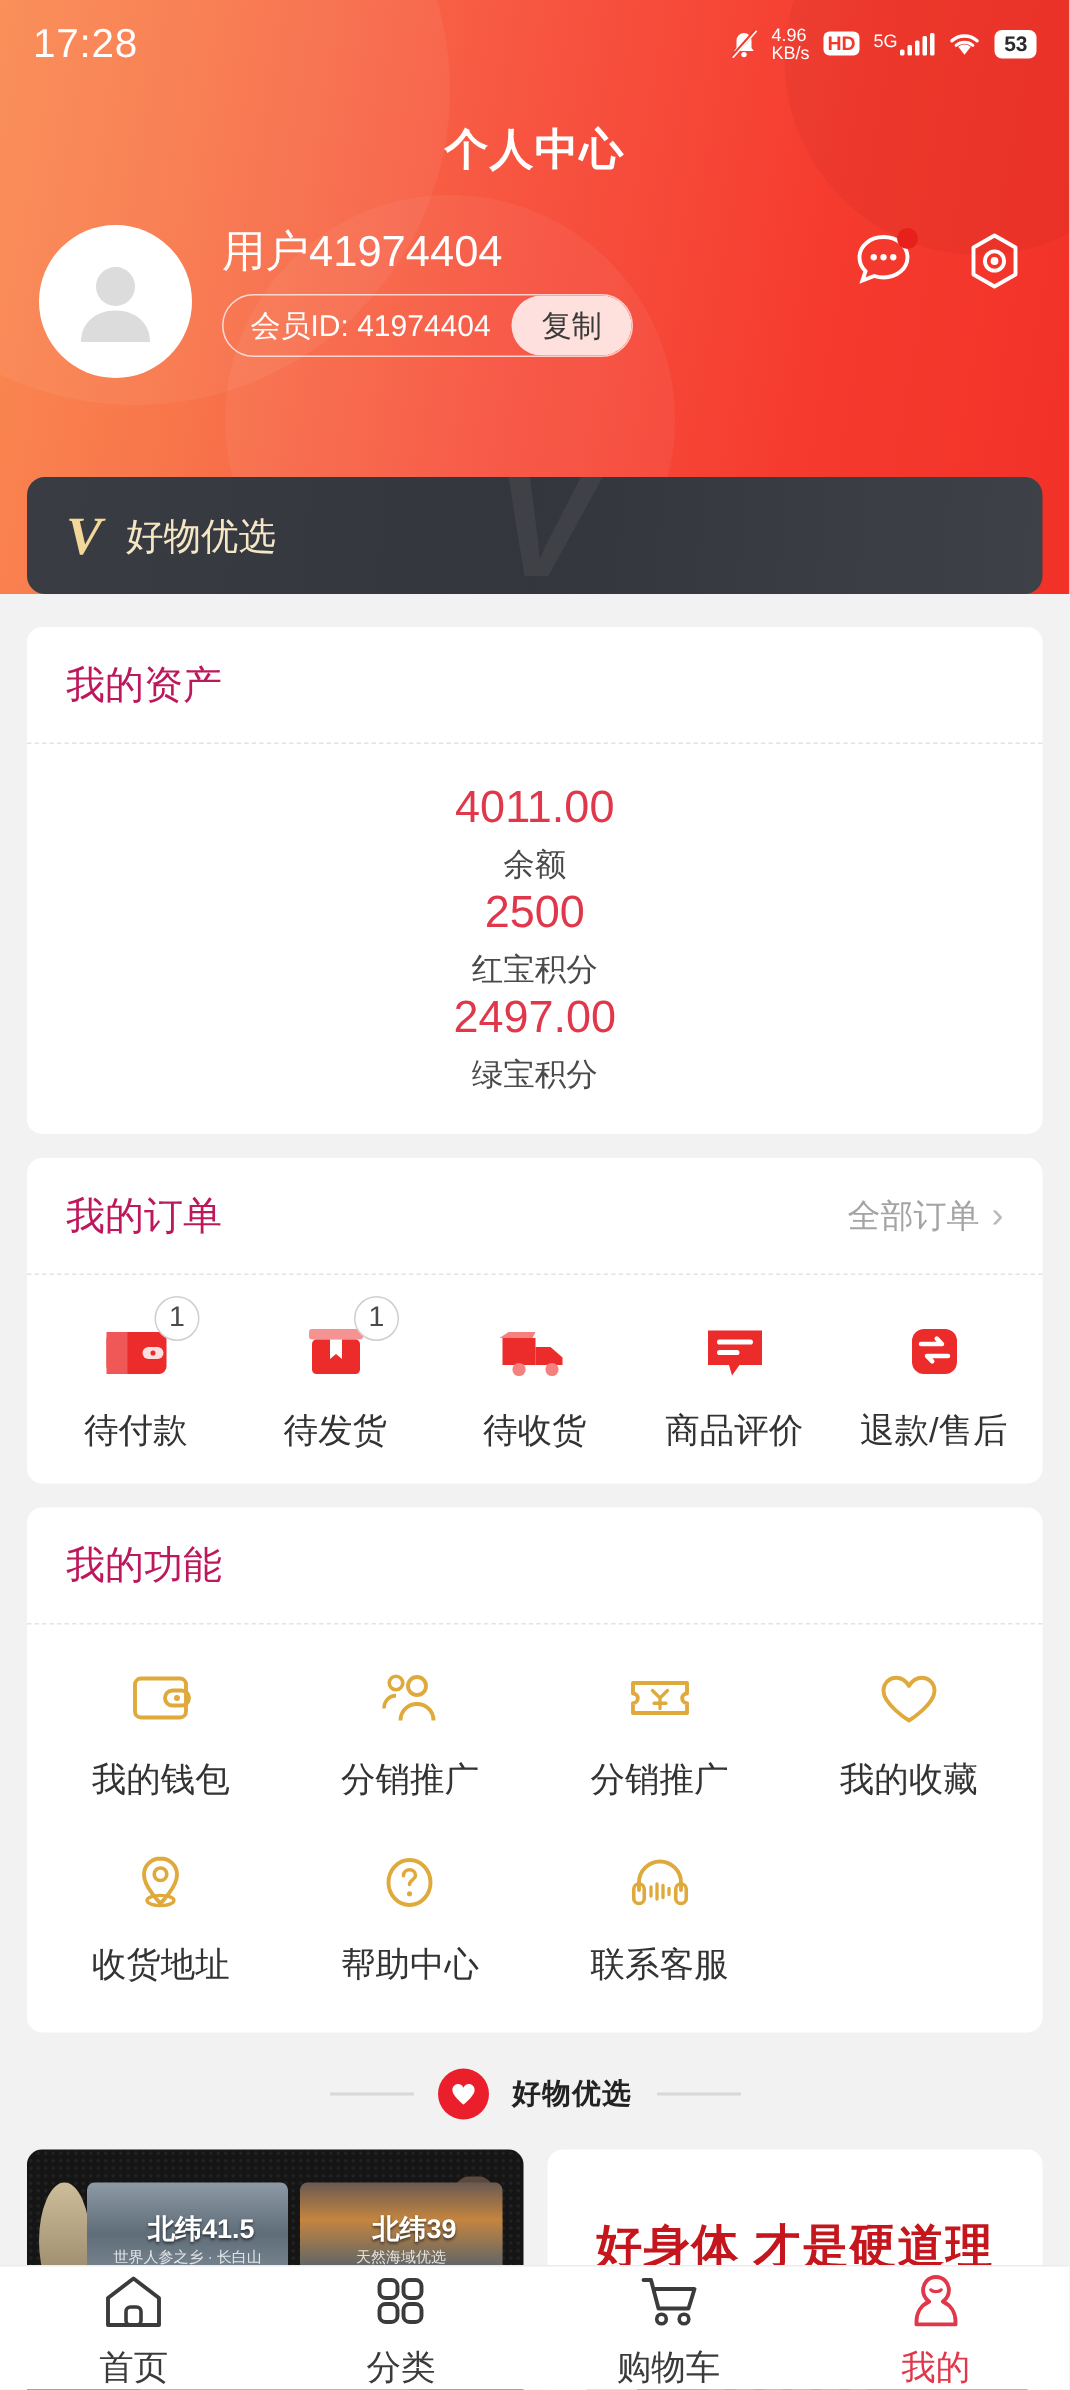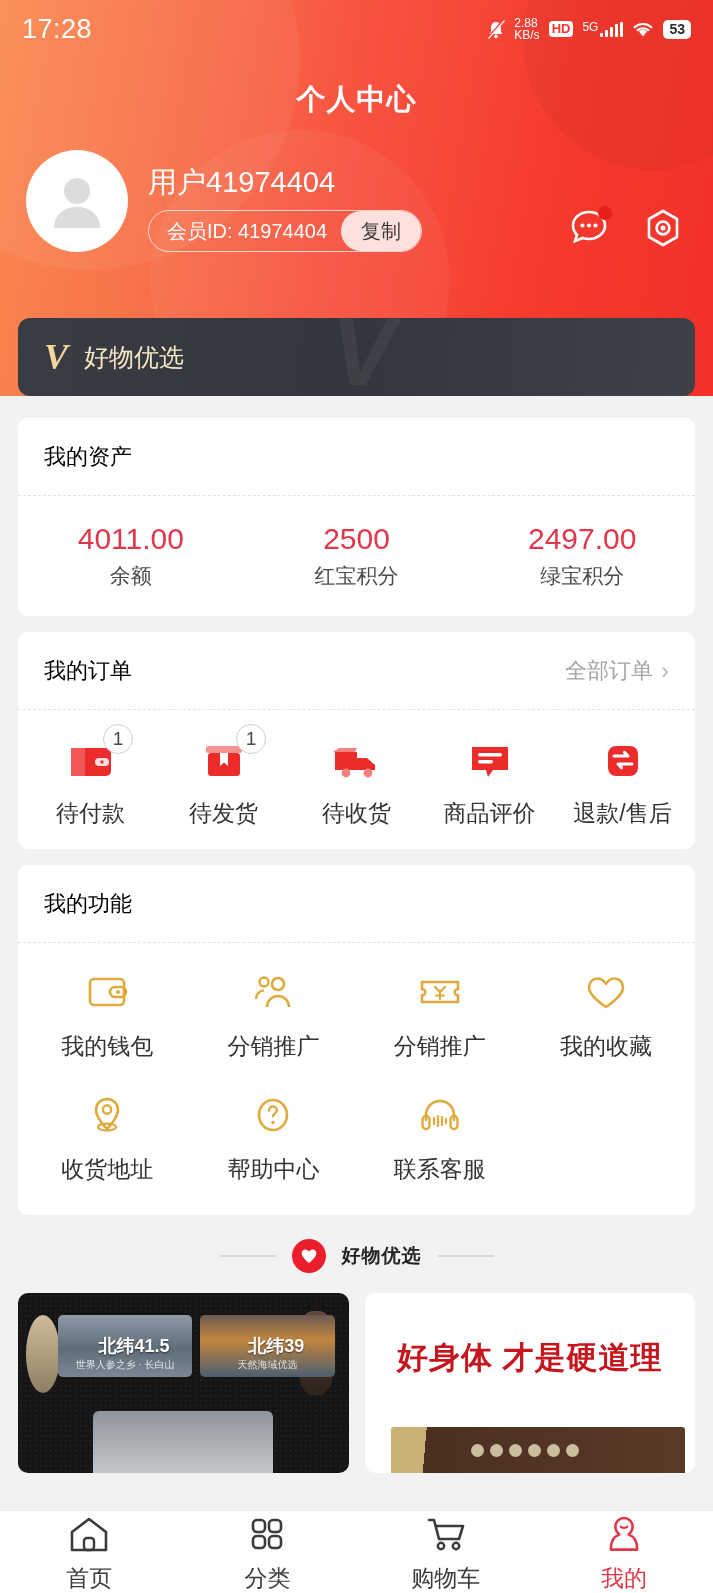--- a/index.html
+++ b/index.html
@@ -63,21 +63,21 @@
   }
   .page-title {
     position:relative; z-index:3;
     text-align:center; color:#fff; font-size:29px; margin-top:22px;
     letter-spacing:1px;
     font-weight:bold;
   }
   
   .userblock {
     position:relative; z-index:3;
-    display:flex; align-items:flex-end; padding:30px 26px 0 26px;
+    display:flex; align-items:flex-start; padding:30px 26px 0 26px;
   }
   .avatar {
     width:102px; height:102px; border-radius:50%;
     background:#fff; flex:0 0 auto;
     display:flex; align-items:center; justify-content:center;
   }
   .avatar svg { display:block; }
   .user-info { margin-left:20px; flex:1 1 auto; }
   .user-name { color:#fff; font-size:29px; line-height:36px; }
   .id-pill {
@@ -121,25 +121,25 @@
     margin-left:16px; color:#f6e7c4; font-size:25px; position:relative; z-index:2;
   }
   
   .card {
     background:#fff; border-radius:10px; margin:0 18px 16px 18px;
   }
   .card-head {
     height:78px; display:flex; align-items:center; justify-content:space-between;
     padding:0 26px; border-bottom:1.5px dashed #e3e3e3;
   }
-  .card-title { font-size:22px; color:#000000; }
+  .card-title { font-size:26px; color:#be185d; }
   .card-more { font-size:22px; color:#a4a4a4; display:flex; align-items:center; gap:8px; }
   .chev { font-size:24px; color:#b9b9b9; line-height:1; }
   
-  .assets { display:flex; padding:24px 0 26px 0; }
+  .assets { display:flex; padding:24px 0 26px 0;flex-direction:column; }
   .asset { flex:1; text-align:center; }
   .asset-val { color:#e0384a; font-size:30px; line-height:38px; }
   .asset-lab { color:#4a4a4a; font-size:21px; margin-top:4px; }
   
   .orders { display:flex; padding:22px 6px 20px 6px; }
   .order { flex:1; text-align:center; position:relative; }
   .order-ic { height:56px; display:flex; align-items:center; justify-content:center; position:relative; }
   .order-lab { font-size:23px; color:#333; margin-top:10px; }
   .o-badge {
     position:absolute; top:-8px; right:24px;
@@ -235,21 +235,21 @@
     <div class="status-icons">
       <span class="ic-bell">
         <svg width="18" height="20" viewBox="0 0 18 20">
             <path d="M4 13 V8a5 5 0 0 1 10 0v5l1.6 2H2.4z" fill="#fff"></path>
             <circle cx="9" cy="17.4" r="1.8" fill="#fff"></circle>
             <line x1="1" y1="19" x2="17" y2="1" stroke="#f5382c" stroke-width="2.4"></line>
             <line x1="1.5" y1="19.5" x2="17.5" y2="1.5" stroke="#fff" stroke-width="1.2"></line>
           </svg>
       </span>
       <span class="netspeed">
-        <span>2.88</span>
+        <span>4.96</span>
         <span>KB/s</span>
       </span>
       <span class="badge-hd">HD</span>
       <span class="sig-wrap">
         <span class="sig-5g">5G</span>
         <span class="bars">
             <i></i>
             <i></i>
             <i></i>
             <i></i>

